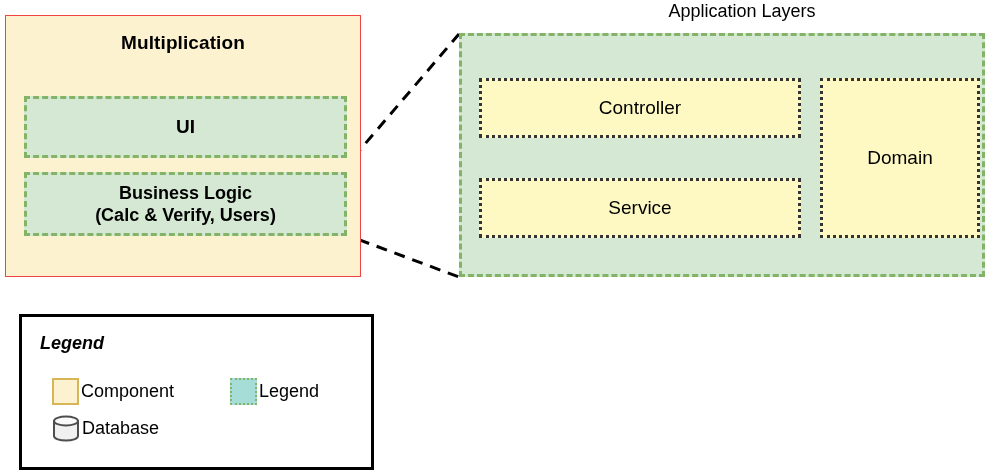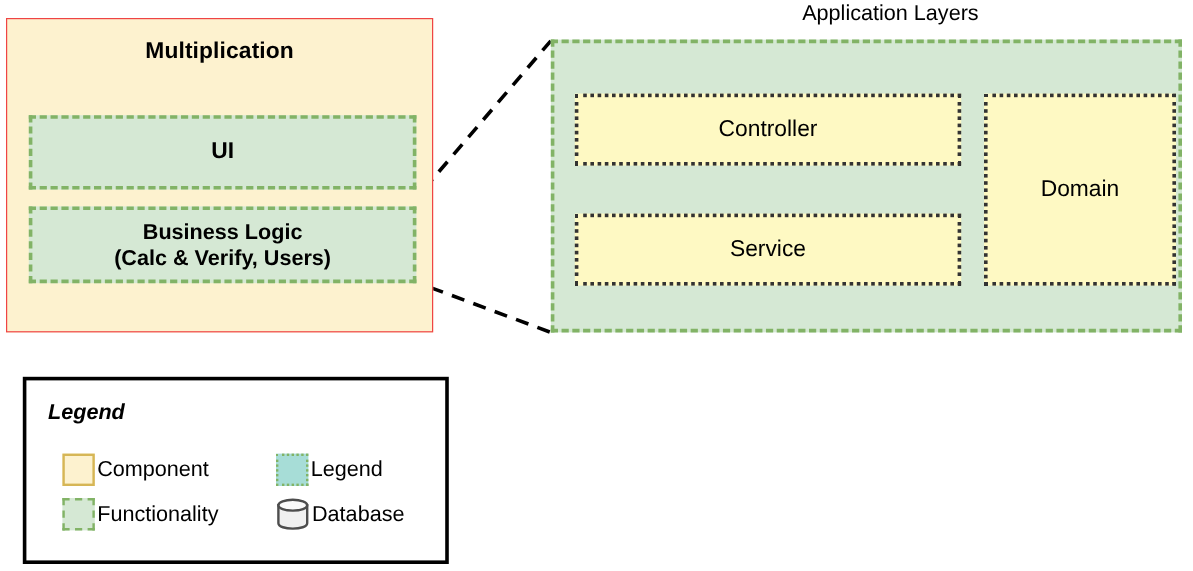--- a/index.html
+++ b/index.html
@@ -246,24 +246,20 @@
       <div class="legend-item">
         <span class="sw sw-component"></span>
         <span class="legend-label">Component</span>
       </div>
 
       <div class="legend-item">
         <span class="sw sw-layer"></span>
         <span class="legend-label">Legend</span>
       </div>
 
-      <div class="legend-item">
-        <span class="sw sw-functionality"></span>
-        <span class="legend-label">Functionality</span>
-      </div>
 
       <div class="legend-item">
         <span class="sw-database">
           <svg width="28" height="29" viewBox="0 0 28 29" xmlns="http://www.w3.org/2000/svg">
             <path d="M2 7 L2 22 C2 25 8 26.5 14 26.5 C20 26.5 26 25 26 22 L26 7 Z" fill="#f0f0f0" stroke="#4d4d4d" stroke-width="2"></path>
             <ellipse cx="14" cy="7" rx="12" ry="4.5" fill="#fafafa" stroke="#4d4d4d" stroke-width="2"></ellipse>
           </svg>
         </span>
         <span class="legend-label">Database</span>
       </div>

